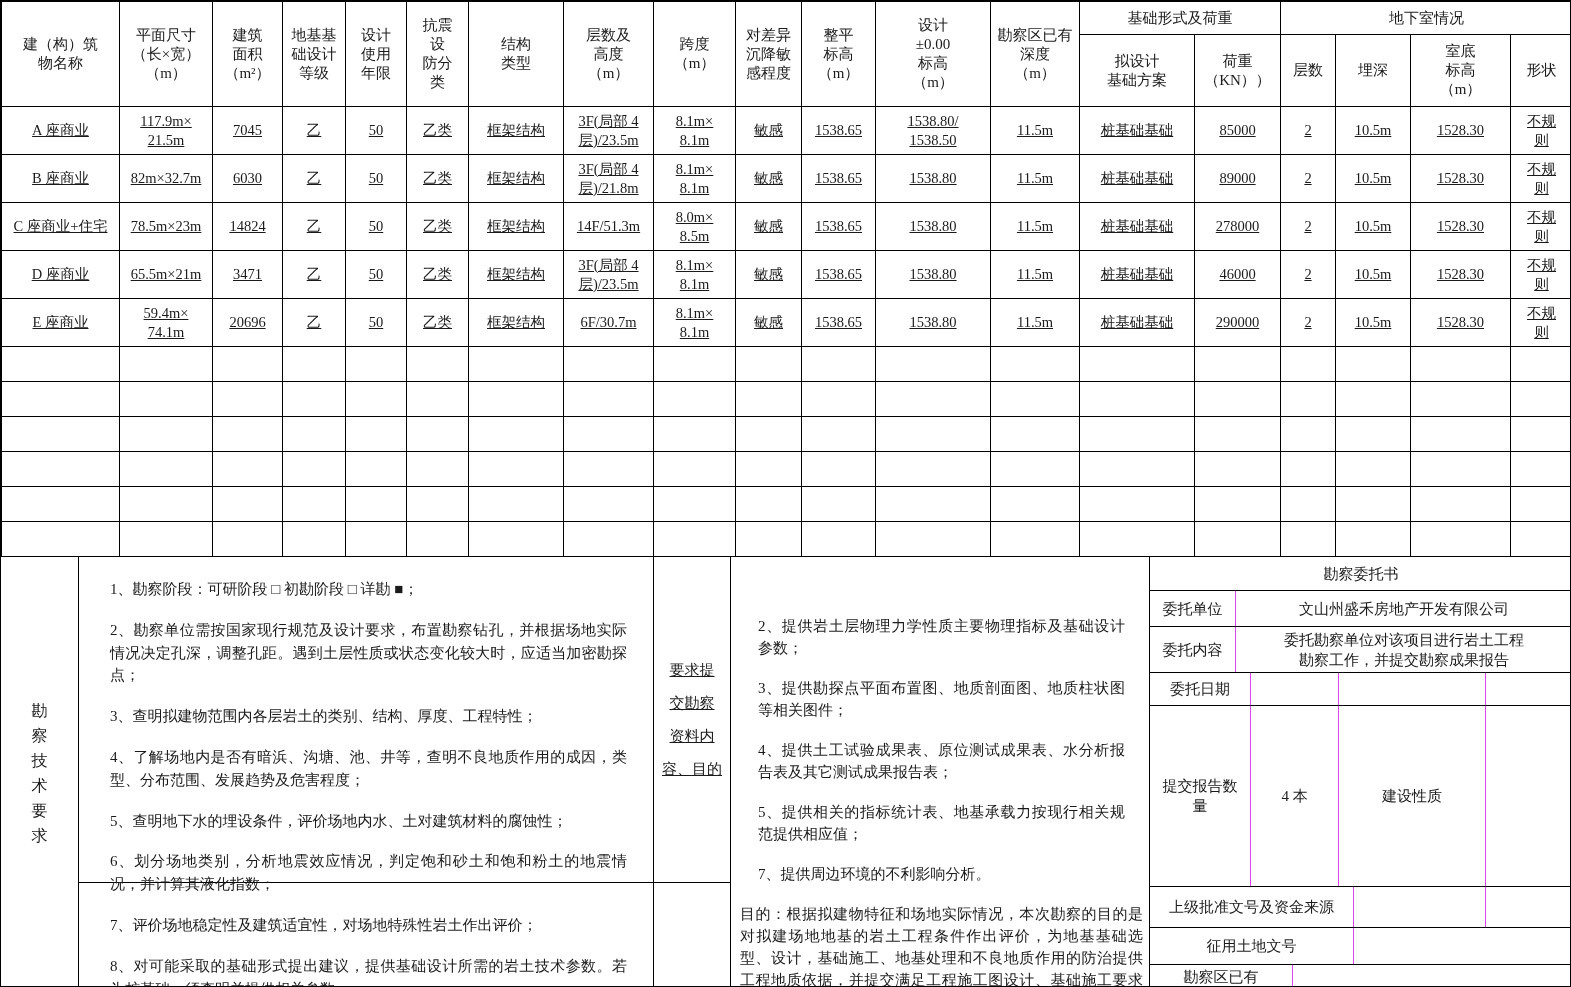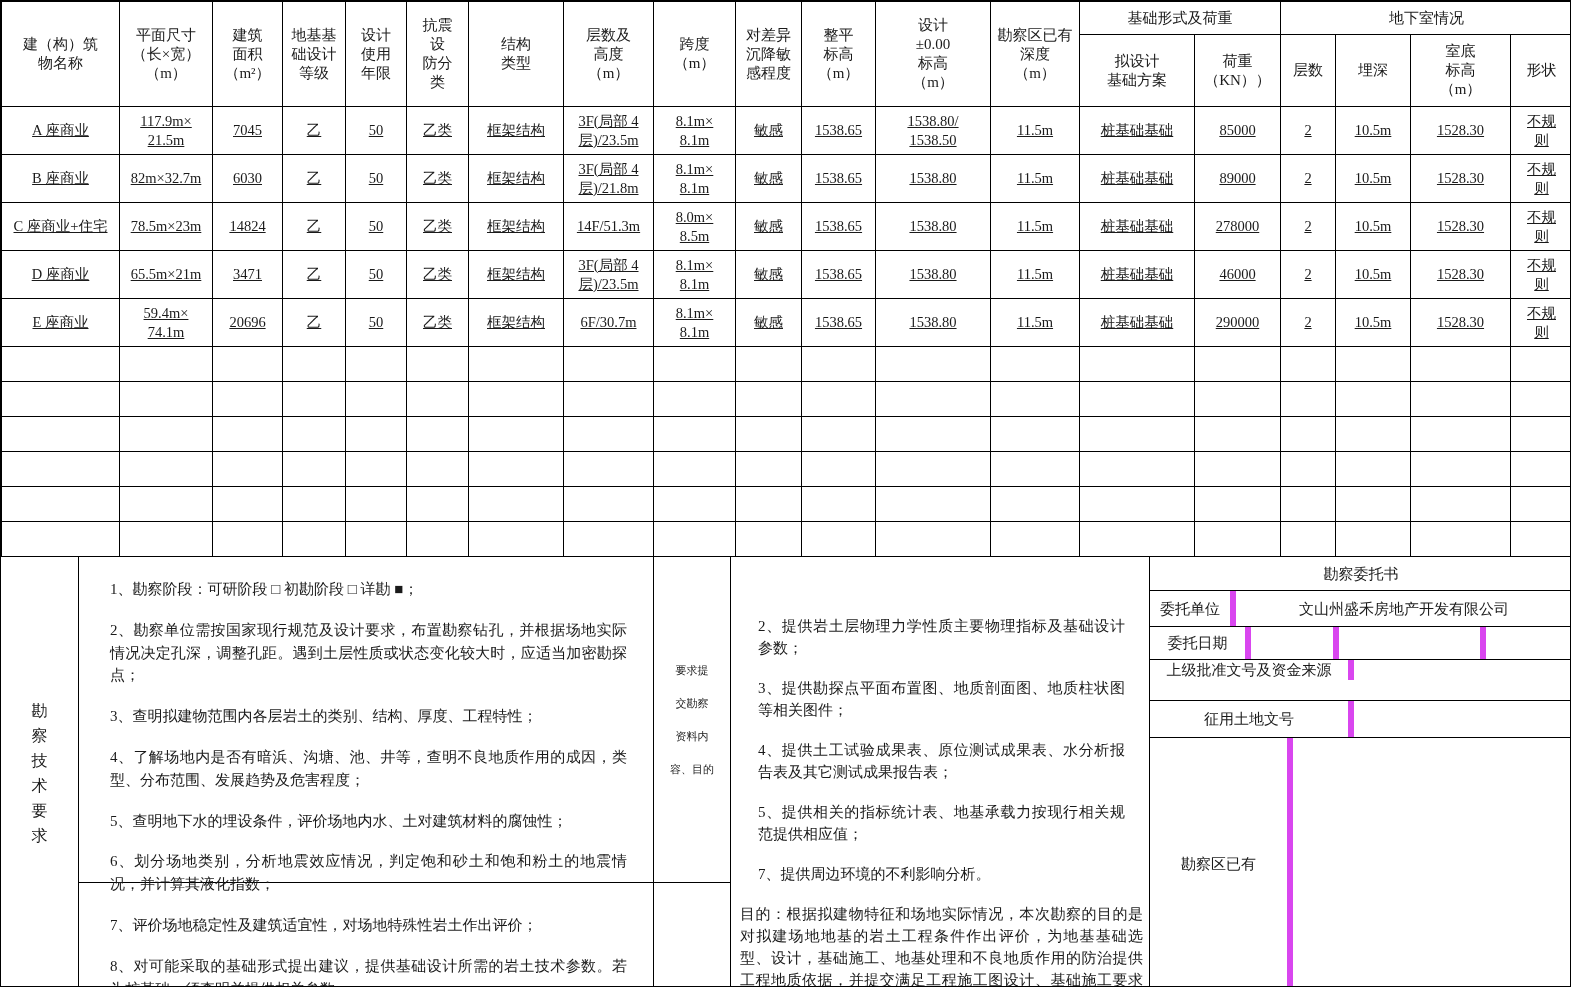--- a/index.html
+++ b/index.html
@@ -27,36 +27,36 @@
   .bcol { height:100%; border-right:1px solid #000; }
   .col-a { width:78px; display:flex; align-items:center; justify-content:center; }
   .v-label { font-size:16px; line-height:25px; white-space:pre-line; text-align:center; }
   .col-b { width:575px; display:flex; flex-direction:column; }
   .b-content { height:326px; border-bottom:1px solid #000; padding:3px 8px 0 13px;
                font-size:15px; line-height:22.8px; text-align:justify; }
   .b-empty { flex:1; }
   .col-c { width:77px; display:flex; flex-direction:column; }
   .c-label { height:326px; border-bottom:1px solid #000; display:flex;
              align-items:center; justify-content:center;
-             font-size:11px; line-height:33px; white-space:pre-line; text-align:center; }
+             font-size:15px; line-height:33px; white-space:pre-line; text-align:center;text-decoration:underline; }
   .c-empty { flex:1; }
   .col-d { width:419px; padding:40px 6px 0 9px; font-size:15px; line-height:22px; text-align:justify; }
   .col-e { flex:1; border-right:none; display:flex; flex-direction:column; font-size:15px; }
   .erow { display:flex; border-bottom:1px solid #000; align-items:stretch; }
   .erow:last-child { border-bottom:none; }
   .ecell { display:flex; align-items:center; justify-content:center;
-           border-right:6px solid #d946ef; text-align:center; white-space:pre-line;
+           border-right:1px solid #d946ef; text-align:center; white-space:pre-line;
            line-height:20px; overflow:hidden; }
   .ecell:last-child { border-right:none; }
   .r-title { height:34px; }
   .r-client { height:36px; }
   .r-content { height:46px; }
   .r-date { height:33px; }
   .r-count { height:181px; }
-  .r-approve { height:41px;flex-direction:column; }
+  .r-approve { height:41px; }
   .r-land { height:37px;gap:36px; }
   .r-survey { flex:1; }
   .w86{width:86px;} .w101{width:101px;} .w88{width:88px;} .w147{width:147px;}
   .w204{width:204px;} .w132{width:132px;} .w143{width:143px;} .wfill{flex:1;}
   .list div { margin:18px; }
 </style>
 </head>
 <body>
 
 <div class="page">
@@ -437,26 +437,38 @@
     </div>
 
     <div class="bcol col-e">
       <div class="erow r-title">
         <div class="ecell wfill">勘察委托书</div>
       </div>
       <div class="erow r-client">
         <div class="ecell w86">委托单位</div>
         <div class="ecell wfill">文山州盛禾房地产开发有限公司</div>
       </div>
+      <div class="erow r-content">
+        <div class="ecell w86">委托内容</div>
+        <div class="ecell wfill">委托勘察单位对该项目进行岩土工程
+勘察工作，并提交勘察成果报告</div>
+      </div>
       <div class="erow r-date">
         <div class="ecell w101">委托日期</div>
         <div class="ecell w88"></div>
         <div class="ecell w147"></div>
         <div class="ecell wfill"></div>
       </div>
+      <div class="erow r-count">
+        <div class="ecell w101">提交报告数
+量</div>
+        <div class="ecell w88">4 本</div>
+        <div class="ecell w147">建设性质</div>
+        <div class="ecell wfill"></div>
+      </div>
       <div class="erow r-approve">
         <div class="ecell w204">上级批准文号及资金来源</div>
         <div class="ecell w132"></div>
         <div class="ecell wfill"></div>
       </div>
       <div class="erow r-land">
         <div class="ecell w204">征用土地文号</div>
         <div class="ecell wfill"></div>
       </div>
       <div class="erow r-survey">

